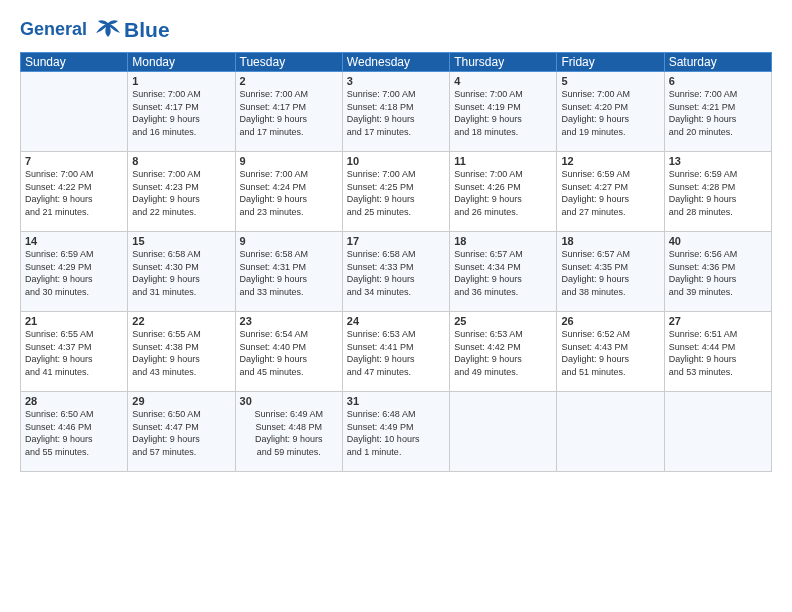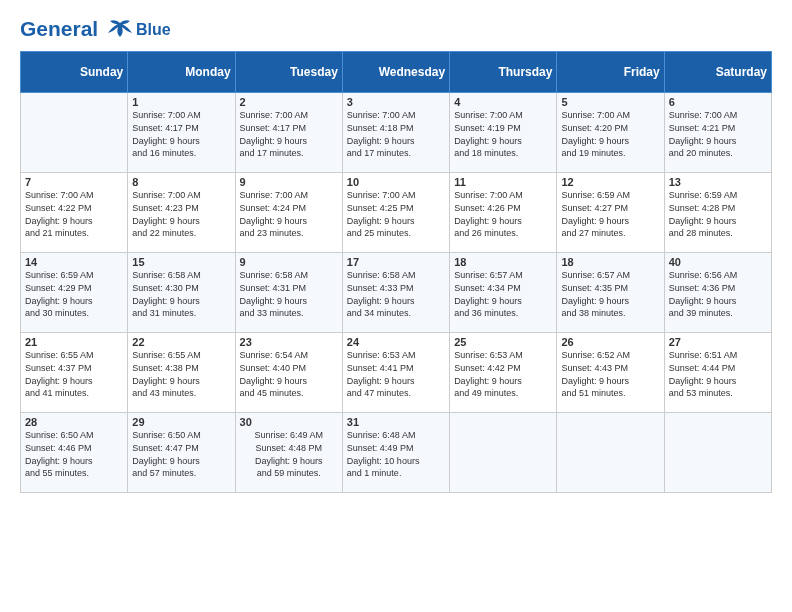--- a/index.html
+++ b/index.html
@@ -45,23 +45,23 @@
     }
     table {
       width: 100%;
       border-collapse: collapse;
       table-layout: fixed;
     }
     thead tr th {
       background-color: #1a5fa8;
       color: #fff;
       font-size: 12px;
-      font-weight: bold;
-      padding: 13px 4px;
-      text-align: right;
+      font-weight: normal;
+      padding: 2px 4px;
+      text-align: left;
       border: 1px solid #4a8fd4;
     }
     tbody tr td {
       border: 1px solid #ccc;
       vertical-align: top;
       padding: 3px 4px;
       font-size: 9.5px;
       color: #333;
       height: 80px;
       background: #fff;
@@ -85,27 +85,27 @@
     }
   </style>
 </head>
 <body>
 
 <div class="page">
   <div class="header">
     <div class="logo">
       <div>
         <div style="display:flex;align-items:center;">
-          <div style="font-size:21px;font-weight:bold;color:#333;line-height:1.05;">
+          <div style="font-size:18px;font-weight:bold;color:#333;line-height:1.05;">
             <span style="color:#1a5fa8;">General</span>
             <svg class="logo-bird" viewBox="0 0 28 22" style="display:inline-block;vertical-align:middle;margin-left:2px;">
               <path d="M14,4 Q18,0 24,2 Q20,6 16,5 Q22,8 26,14 Q20,12 16,8 Q18,14 14,18 Q10,14 12,8 Q8,12 2,14 Q6,8 12,5 Q8,6 4,2 Q10,0 14,4Z" fill="#1a5fa8"></path>
             </svg>
           </div>
-          <div style="font-size:16px;font-weight:bold;color:#1a5fa8;margin-left:2px;">Blue</div>
+          <div style="font-size:21px;font-weight:bold;color:#1a5fa8;margin-left:2px;">Blue</div>
         </div>
       </div>
     </div>
     <div class="title-block">
       <div class="month-title"></div>
       <div class="subtitle"></div>
     </div>
   </div>
 
   <table>

